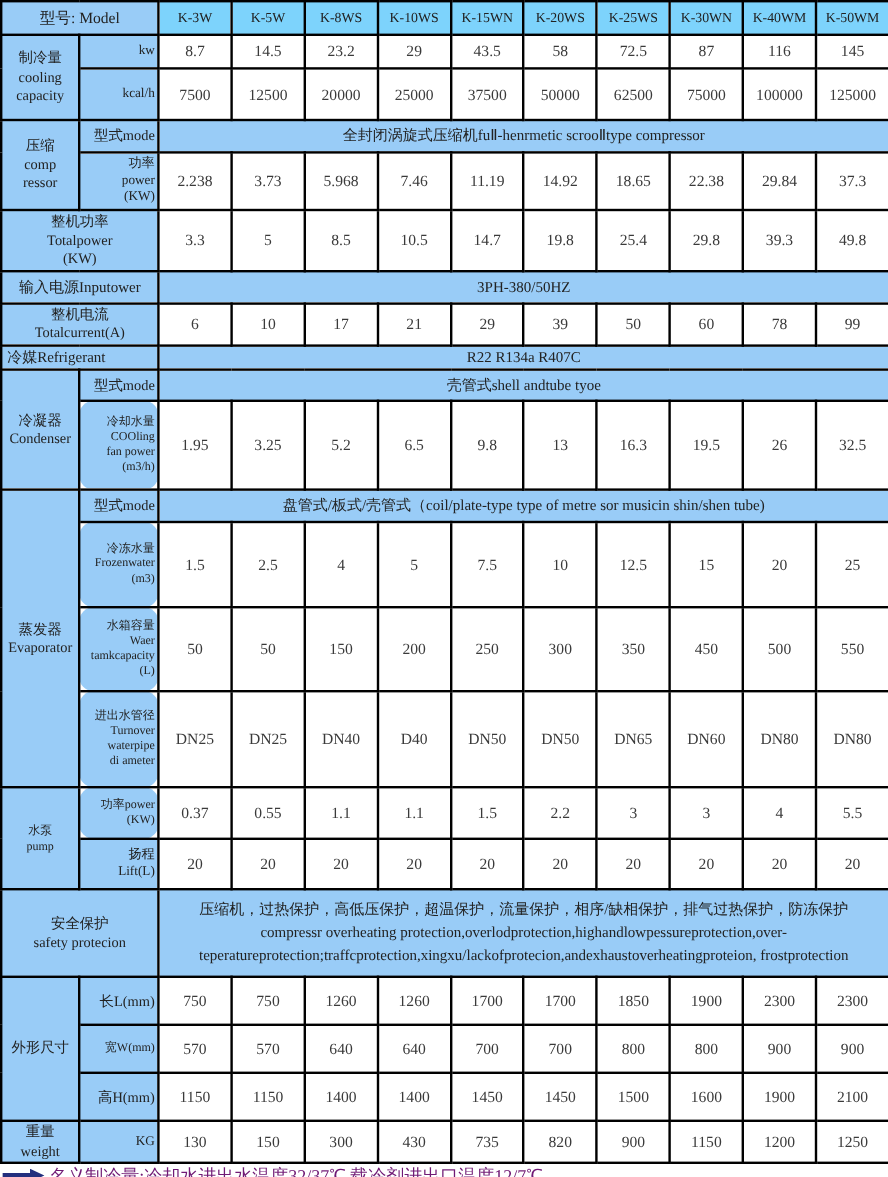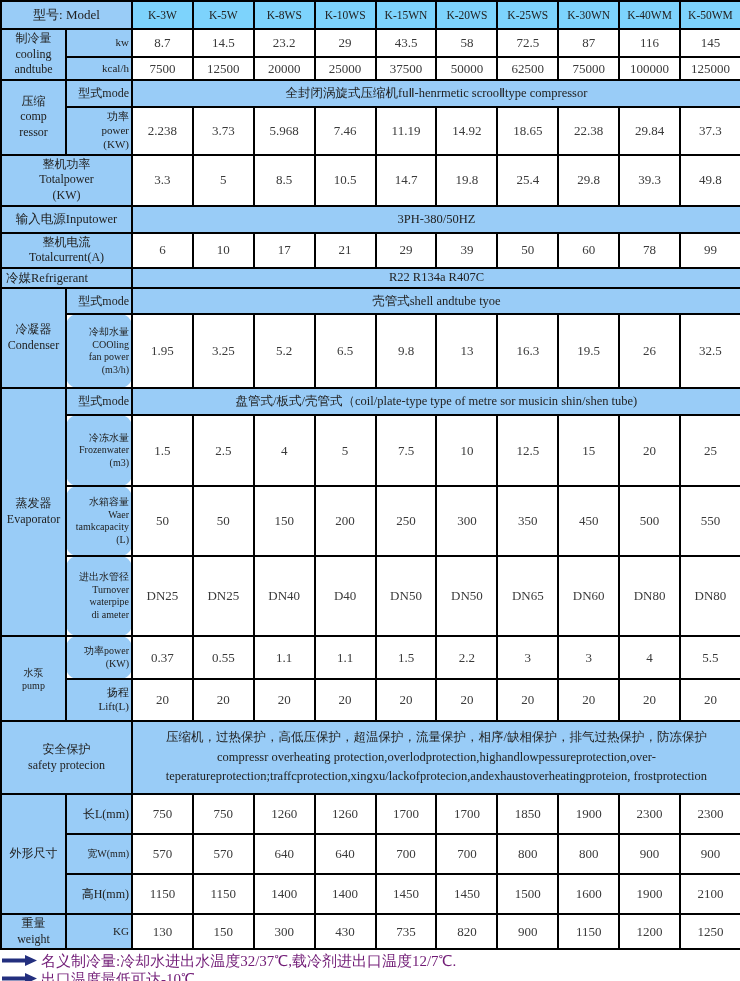--- a/index.html
+++ b/index.html
@@ -49,34 +49,34 @@
         <td class="hcell">K-20WS</td>
         <td class="hcell">K-25WS</td>
         <td class="hcell">K-30WN</td>
         <td class="hcell">K-40WM</td>
         <td class="hcell">K-50WM</td>
       </tr>
 
   <tr style="height:28px">
     <td rowspan="2" class="group blue">制冷量
 cooling
-andtube</td>
+capacity</td>
     <td class="sub blue">kw</td>
   <td class="v">8.7</td>
         <td class="v">14.5</td>
         <td class="v">23.2</td>
         <td class="v">29</td>
         <td class="v">43.5</td>
         <td class="v">58</td>
         <td class="v">72.5</td>
         <td class="v">87</td>
         <td class="v">116</td>
         <td class="v">145</td>
       </tr>
-  <tr style="height:22px">
+  <tr style="height:43px">
     <td class="sub blue">kcal/h</td>
   <td class="v">7500</td>
         <td class="v">12500</td>
         <td class="v">20000</td>
         <td class="v">25000</td>
         <td class="v">37500</td>
         <td class="v">50000</td>
         <td class="v">62500</td>
         <td class="v">75000</td>
         <td class="v">100000</td>

